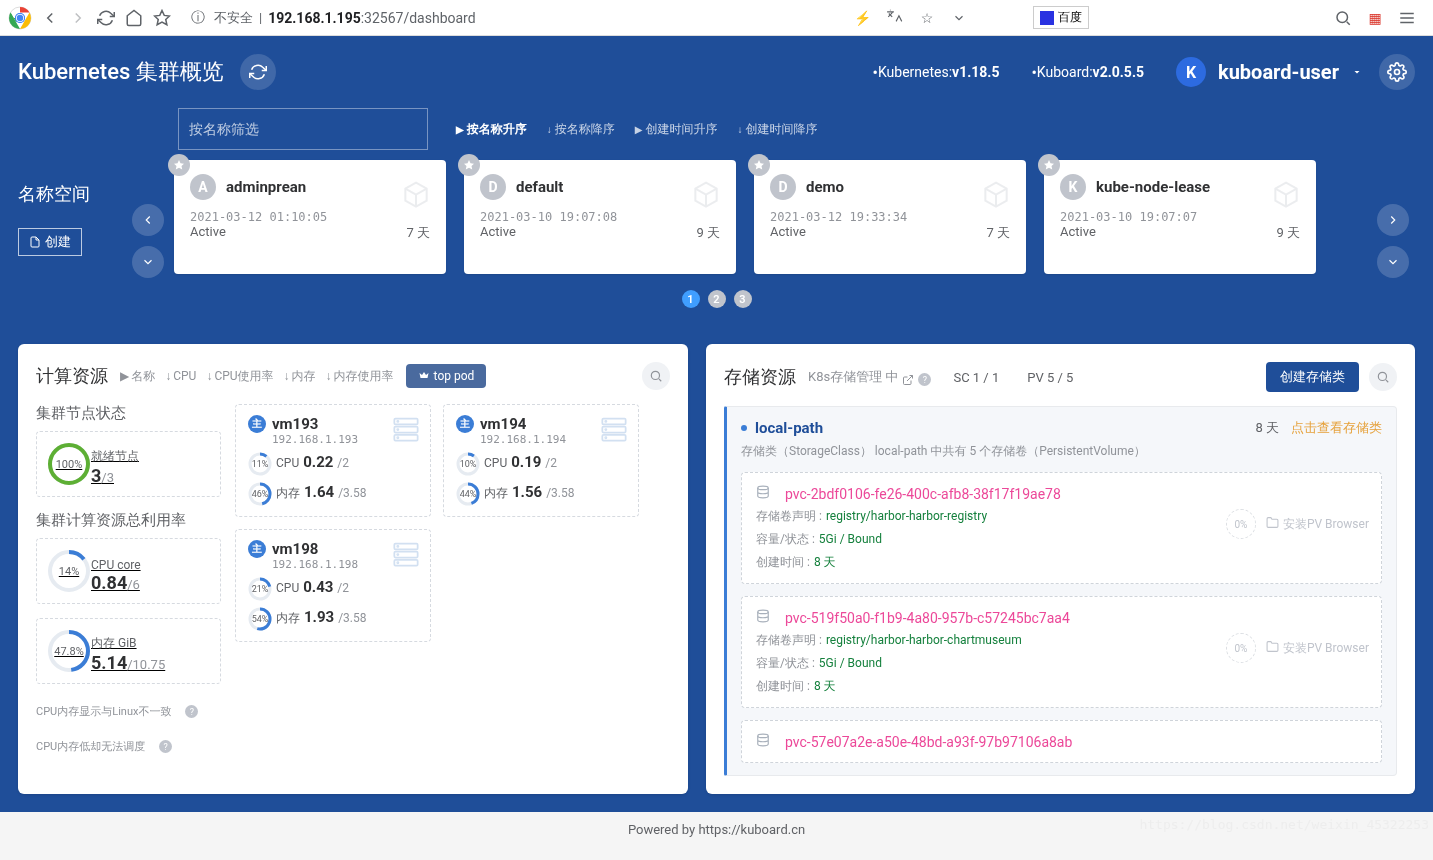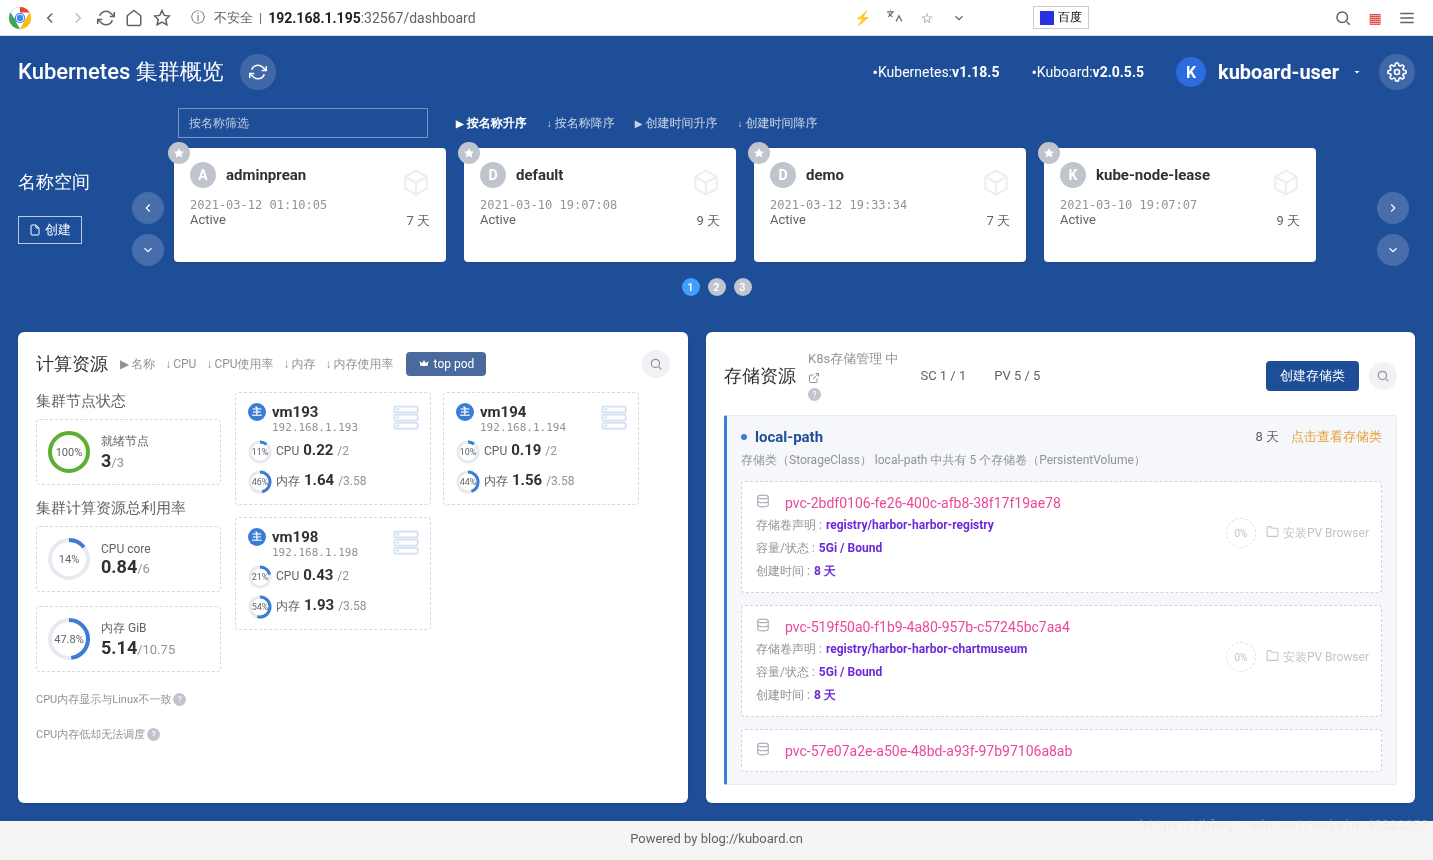--- a/index.html
+++ b/index.html
@@ -28,21 +28,21 @@
 .version-label { }
 .version-val { font-weight: 700; }
 .user-section { display: flex; align-items: center; gap: 12px; margin-left: 32px; }
 .user-avatar { width: 30px; height: 30px; border-radius: 50%; background: #2d6be0; display: flex; align-items: center; justify-content: center; font-weight: 700; font-size: 16px; }
 .user-name { font-weight: 700; font-size: 20px; }
 .gear-btn { width: 36px; height: 36px; border-radius: 50%; background: rgba(255,255,255,0.15); display: flex; align-items: center; justify-content: center; margin-left: 16px; cursor: pointer; }
 
 
 .ns-wrap { padding: 0 18px 18px; }
 .ns-toolbar { display: flex; align-items: center; gap: 24px; padding-left: 160px; margin-bottom: 10px; }
-.filter-input { width: 250px; height: 30px; background: transparent; border: 1px solid rgba(255,255,255,0.4); color: #fff; padding: 0 10px; font-size: 12px; }
+.filter-input { width: 250px; height: 42px; background: transparent; border: 1px solid rgba(255,255,255,0.4); color: #fff; padding: 0 10px; font-size: 14px; }
 .filter-input::placeholder { color: rgba(255,255,255,0.7); }
 .sort-opts { display: flex; gap: 12px; color: rgba(255,255,255,0.75); font-size: 12px; }
 .sort-opt { display: flex; align-items: center; gap: 3px; cursor: pointer; padding: 2px 4px; }
 .sort-opt.active { color: #fff; font-weight: 600; }
 .sort-opt .arr { font-size: 10px; }
 
 .ns-row { display: flex; align-items: stretch; gap: 14px; }
 .ns-sidebar { width: 142px; position: relative; color: #fff; }
 .ns-label { font-size: 18px; margin-top: 22px; }
 .create-btn { border: 1px solid rgba(255,255,255,0.7); padding: 4px 10px; display: inline-flex; align-items: center; gap: 4px; font-size: 13px; margin-top: 22px; cursor: pointer; }
@@ -76,59 +76,59 @@
 .panel-head { display: flex; align-items: center; gap: 12px; margin-bottom: 14px; flex-wrap: wrap; }
 .panel-title { font-size: 18px; font-weight: 500; color: #303133; }
 .sort-mini { display: flex; gap: 10px; font-size: 12px; color: #909399; }
 .sort-mini span { cursor: pointer; display: flex; align-items: center; gap: 2px; }
 .top-pod-btn { background: #4a6a9e; color: #fff; padding: 5px 12px; border-radius: 4px; font-size: 12px; display: flex; align-items: center; gap: 4px; cursor: pointer; }
 .search-circle { width: 28px; height: 28px; border-radius: 50%; background: #f0f2f5; display: flex; align-items: center; justify-content: center; margin-left: auto; cursor: pointer; }
 
 .compute-body { display: flex; gap: 14px; }
 .left-stats { width: 185px; }
 .sect-label { font-size: 15px; color: #606266; margin-bottom: 8px; }
-.stat-box { border: 1px dashed #d6dae0; border-radius: 4px; padding: 10px; display: flex; align-items: center; gap: 10px; margin-bottom: 14px; }
+.stat-box { border: 1px dashed #d6dae0; border-radius: 4px; padding: 10px; display: flex; align-items: flex-end; margin-bottom: 14px; text-decoration: underline; }
 .ring { width: 44px; height: 44px; border-radius: 50%; position: relative; display: flex; align-items: center; justify-content: center; font-size: 11px; color: #606266; }
 .ring svg { position: absolute; top: 0; left: 0; }
 .stat-info { font-size: 12px; color: #606266; }
 .stat-big { font-size: 18px; font-weight: 700; color: #303133; }
 .stat-small { font-size: 13px; color: #909399; }
-.note-row { font-size: 11px; color: #909399; display: flex; align-items: center; gap: 2px; margin-top: 20px; text-align: center; }
+.note-row { font-size: 11px; color: #909399; display: flex; align-items: center; gap: 14px; margin-top: 20px; text-align: center; }
 .note-q { width: 13px; height: 13px; border-radius: 50%; background: #c0c4cc; color: #fff; font-size: 9px; display: inline-flex; align-items: center; justify-content: center; }
 
 .node-grid { flex: 1; display: flex; flex-wrap: wrap; gap: 12px; align-content: flex-start; }
 .node-card { border: 1px dashed #d6dae0; border-radius: 4px; width: 196px; padding: 10px 12px; position: relative; }
 .node-head { display: flex; align-items: center; gap: 6px; }
 .node-badge { width: 18px; height: 18px; border-radius: 50%; background: #3b7dd6; color: #fff; font-size: 10px; display: flex; align-items: center; justify-content: center; font-weight: 700; }
 .node-name { font-weight: 700; font-size: 15px; color: #303133; }
 .node-ip { font-family: monospace; font-size: 11px; color: #909399; margin-left: 24px; }
 .server-icon { position: absolute; right: 10px; top: 10px; opacity: 0.35; }
 .metric-row { display: flex; align-items: baseline; gap: 4px; margin-top: 6px; }
 .pct-ring { width: 24px; height: 24px; border-radius: 50%; font-size: 9px; display: inline-flex; align-items: center; justify-content: center; position: relative; color: #606266; }
 .pct-ring svg { position: absolute; }
 .metric-label { font-size: 12px; color: #606266; }
 .metric-val { font-weight: 700; font-size: 15px; color: #303133; }
 .metric-suf { font-size: 12px; color: #909399; }
 
 
-.storage-subhead { font-size: 13px; color: #909399; display: flex; align-items: flex-start; gap: 4px; flex-direction: column; }
+.storage-subhead { font-size: 13px; color: #909399; display: flex; align-items: flex-end; gap: 4px; }
 .storage-counts { font-size: 13px; color: #606266; }
 .create-sc-btn { background: #1f4e99; color: #fff; padding: 6px 14px; border-radius: 4px; font-size: 13px; cursor: pointer; }
 .sc-block { border-left: 3px solid #3b7dd6; background: #f5f7fa;border-radius: 2px 4px 4px 2px; padding: 12px 14px; margin-top: 10px; border: 1px solid #e8eaed; border-left: 3px solid #3b7dd6;}
 .sc-head { display: flex; align-items: center; }
 .sc-bullet { width: 6px; height: 6px; border-radius: 50%; background: #3b7dd6; margin-right: 8px; }
 .sc-name { font-weight: 700; font-size: 15px; color: #1f4e99; }
 .sc-age { margin-left: auto; font-size: 13px; color: #606266; margin-right: 12px; }
 .sc-link { color: #e6a23c; font-size: 13px; cursor: pointer; }
 .sc-desc { font-size: 12px; color: #909399; margin-top: 6px; }
 .pv-card { border: 1px dashed #cfd4da; border-radius: 4px; padding: 12px 14px; margin-top: 12px; position: relative; background: #fff; }
 .pv-head { display: flex; align-items: center; gap: 15px; font-size: 14px; color: #ec4899; cursor: pointer;}
 .pv-db-icon { color: #a8b0bb; }
 .pv-row { font-size: 12px; color: #909399; margin-top: 6px; }
-.pv-row b { color: #6d28d9; font-weight: 700; margin-left: 4px;}
+.pv-row b { color: #15803d; font-weight: 400; margin-left: 4px;}
 .pv-actions { position: absolute; right: 12px; top: 36px; display: flex; align-items: center; gap: 10px; }
 .pv-pct { width: 30px; height: 30px; border-radius: 50%; border: 1px dashed #dcdfe3; display: flex; align-items: center; justify-content: center; font-size: 10px; color: #c0c4cc; }
 .pv-install { color: #c0c4cc; font-size: 12px; display: flex; align-items: center; gap: 4px; }
 
 .footer { text-align: center; padding: 10px; font-size: 13px; color: #606266; background: #f5f5f5; }
 .footer a { color: #606266; text-decoration: none; }
 .watermark { position: fixed; right: 4px; bottom: 28px; color: #e0e0e0; font-size: 13px; pointer-events: none; font-family: monospace; opacity: 0.35;}
 </style>
 </head>
 <body>
@@ -673,15 +673,15 @@
                 <span>pvc-57e07a2e-a50e-48bd-a93f-97b97106a8ab</span>
               </div>
             </div>
           </div>
       </div>
     </div>
   </div>
 </div>
 
 <div class="footer">
-  <span>Powered by </span><a>blog://kuboard.cn</a>
+  <span>Powered by </span><a>https://kuboard.cn</a>
 </div>
 <div class="watermark">https://blog.csdn.net/weixin_45322253</div>
 
 </body></html>

